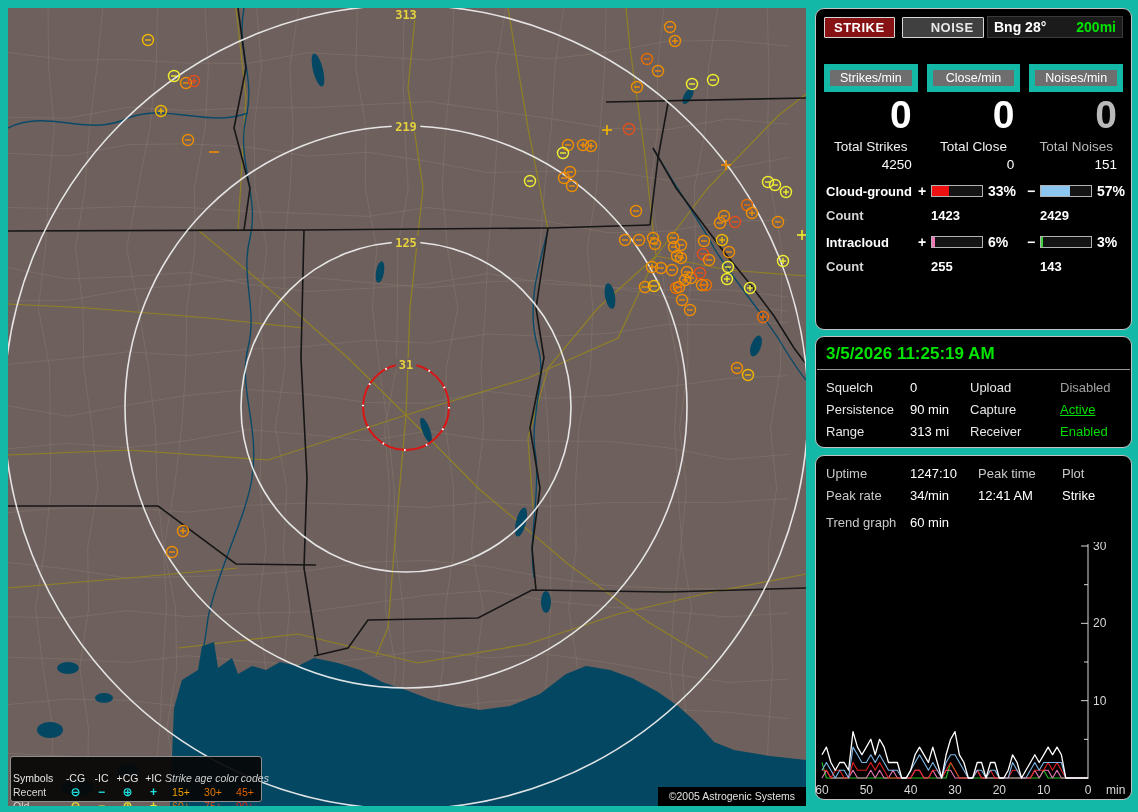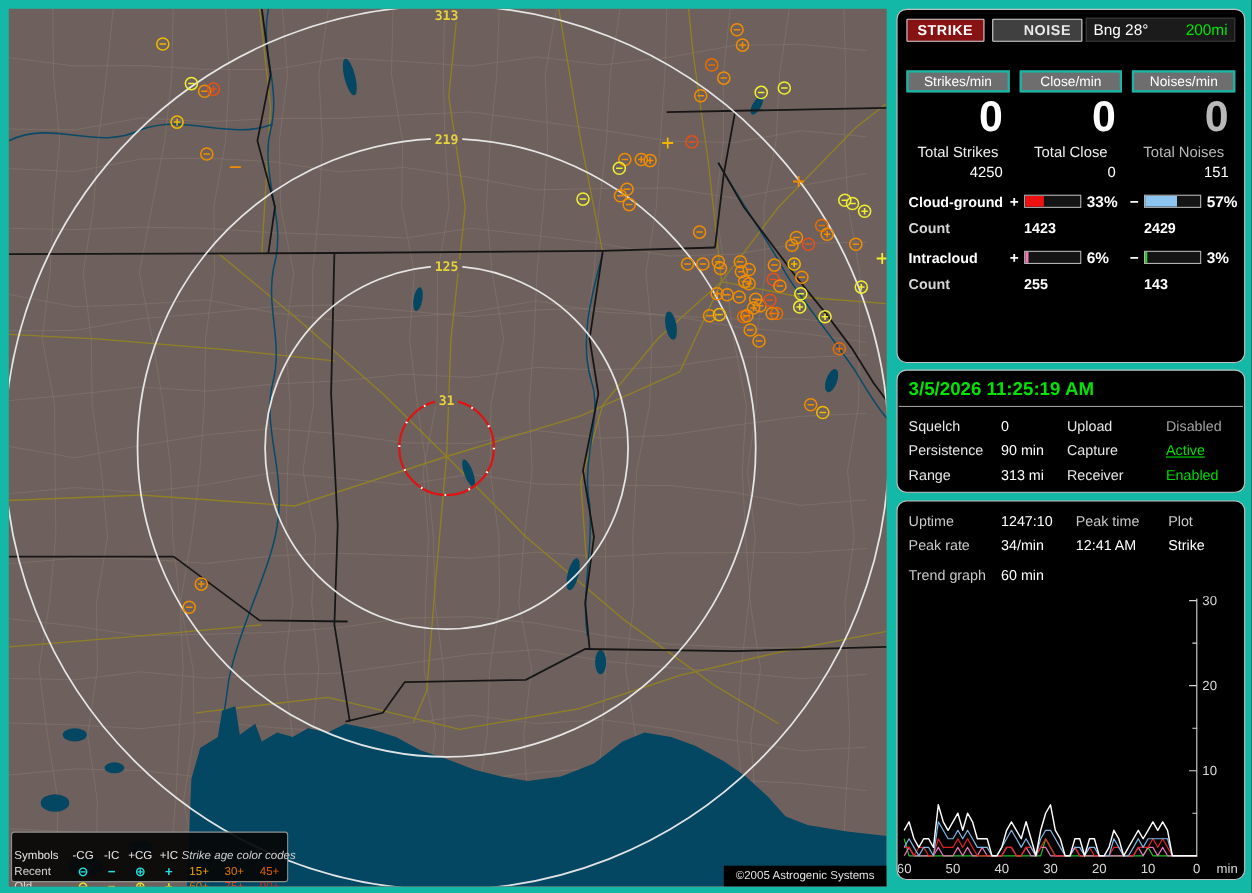--- a/index.html
+++ b/index.html
@@ -31,28 +31,28 @@
   #panel2 { top:336px; height:112px; }
   #panel3 { top:455px; height:345px; }
 
   .p1-row1 { display:flex; align-items:center; padding:7px 8px 0 8px; }
   .btn { font-size:13px; font-weight:bold; padding:2px 9px; border:1px solid #d6d6d6;
     border-radius:1px; letter-spacing:.5px; cursor:pointer;
     font-family:"Liberation Sans",sans-serif; }
   .strike-btn { background:#871214; color:#fff; }
   .noise-btn  { background:#404040; color:#e8e8e8; margin-left:7px;padding-left:28px; }
   .bng { margin-left:auto; width:136px; background:#1b1b1b; border:1px solid #3a3a3a;
-    display:flex; align-items:center; padding:2px 6px; font-size:14px; font-weight:normal;gap:14px; }
+    display:flex; align-items:center; padding:2px 6px; font-size:14px; font-weight:bold;gap:14px; }
   .bng-range { margin-left:auto; color:#00e400; }
 
   .counters { display:flex; margin-top:26px; padding:0 8px; }
   .ccol { flex:1 1 0; min-width:0; }
   .ccol + .ccol { margin-left:9px; }
   .clabel { display:block; width:100%; background:#6e6e6e; color:#fff; font-size:12.5px;
-    border:2px solid #14b8a6; text-align:center; padding:1px 0; cursor:pointer; }
+    border:6px solid #14b8a6; text-align:center; padding:1px 0; cursor:pointer; }
   .czero { text-align:right; font-size:39px; font-weight:bold; line-height:42px;
     padding-right:6px; margin-top:2px; }
   .ctlabel { text-align:center; font-size:13.5px; margin-top:3px; color:#efefef; }
   .ctvalue { text-align:right; font-size:13.5px; padding-right:6px; margin-top:3px; }
   .dim { color:#b9b9b9; }
 
   .dist-title { margin:26px 10px 0 10px; color:#cfcfcf; font-size:13px;
     border-bottom:1px solid #8a8a8a; padding-bottom:2px; }
   .dist-row { display:grid; grid-template-columns:92px 13px 52px 44px 13px 52px 40px;
     align-items:center; padding:0 0 0 10px; margin-top:11px; font-size:13px; }

